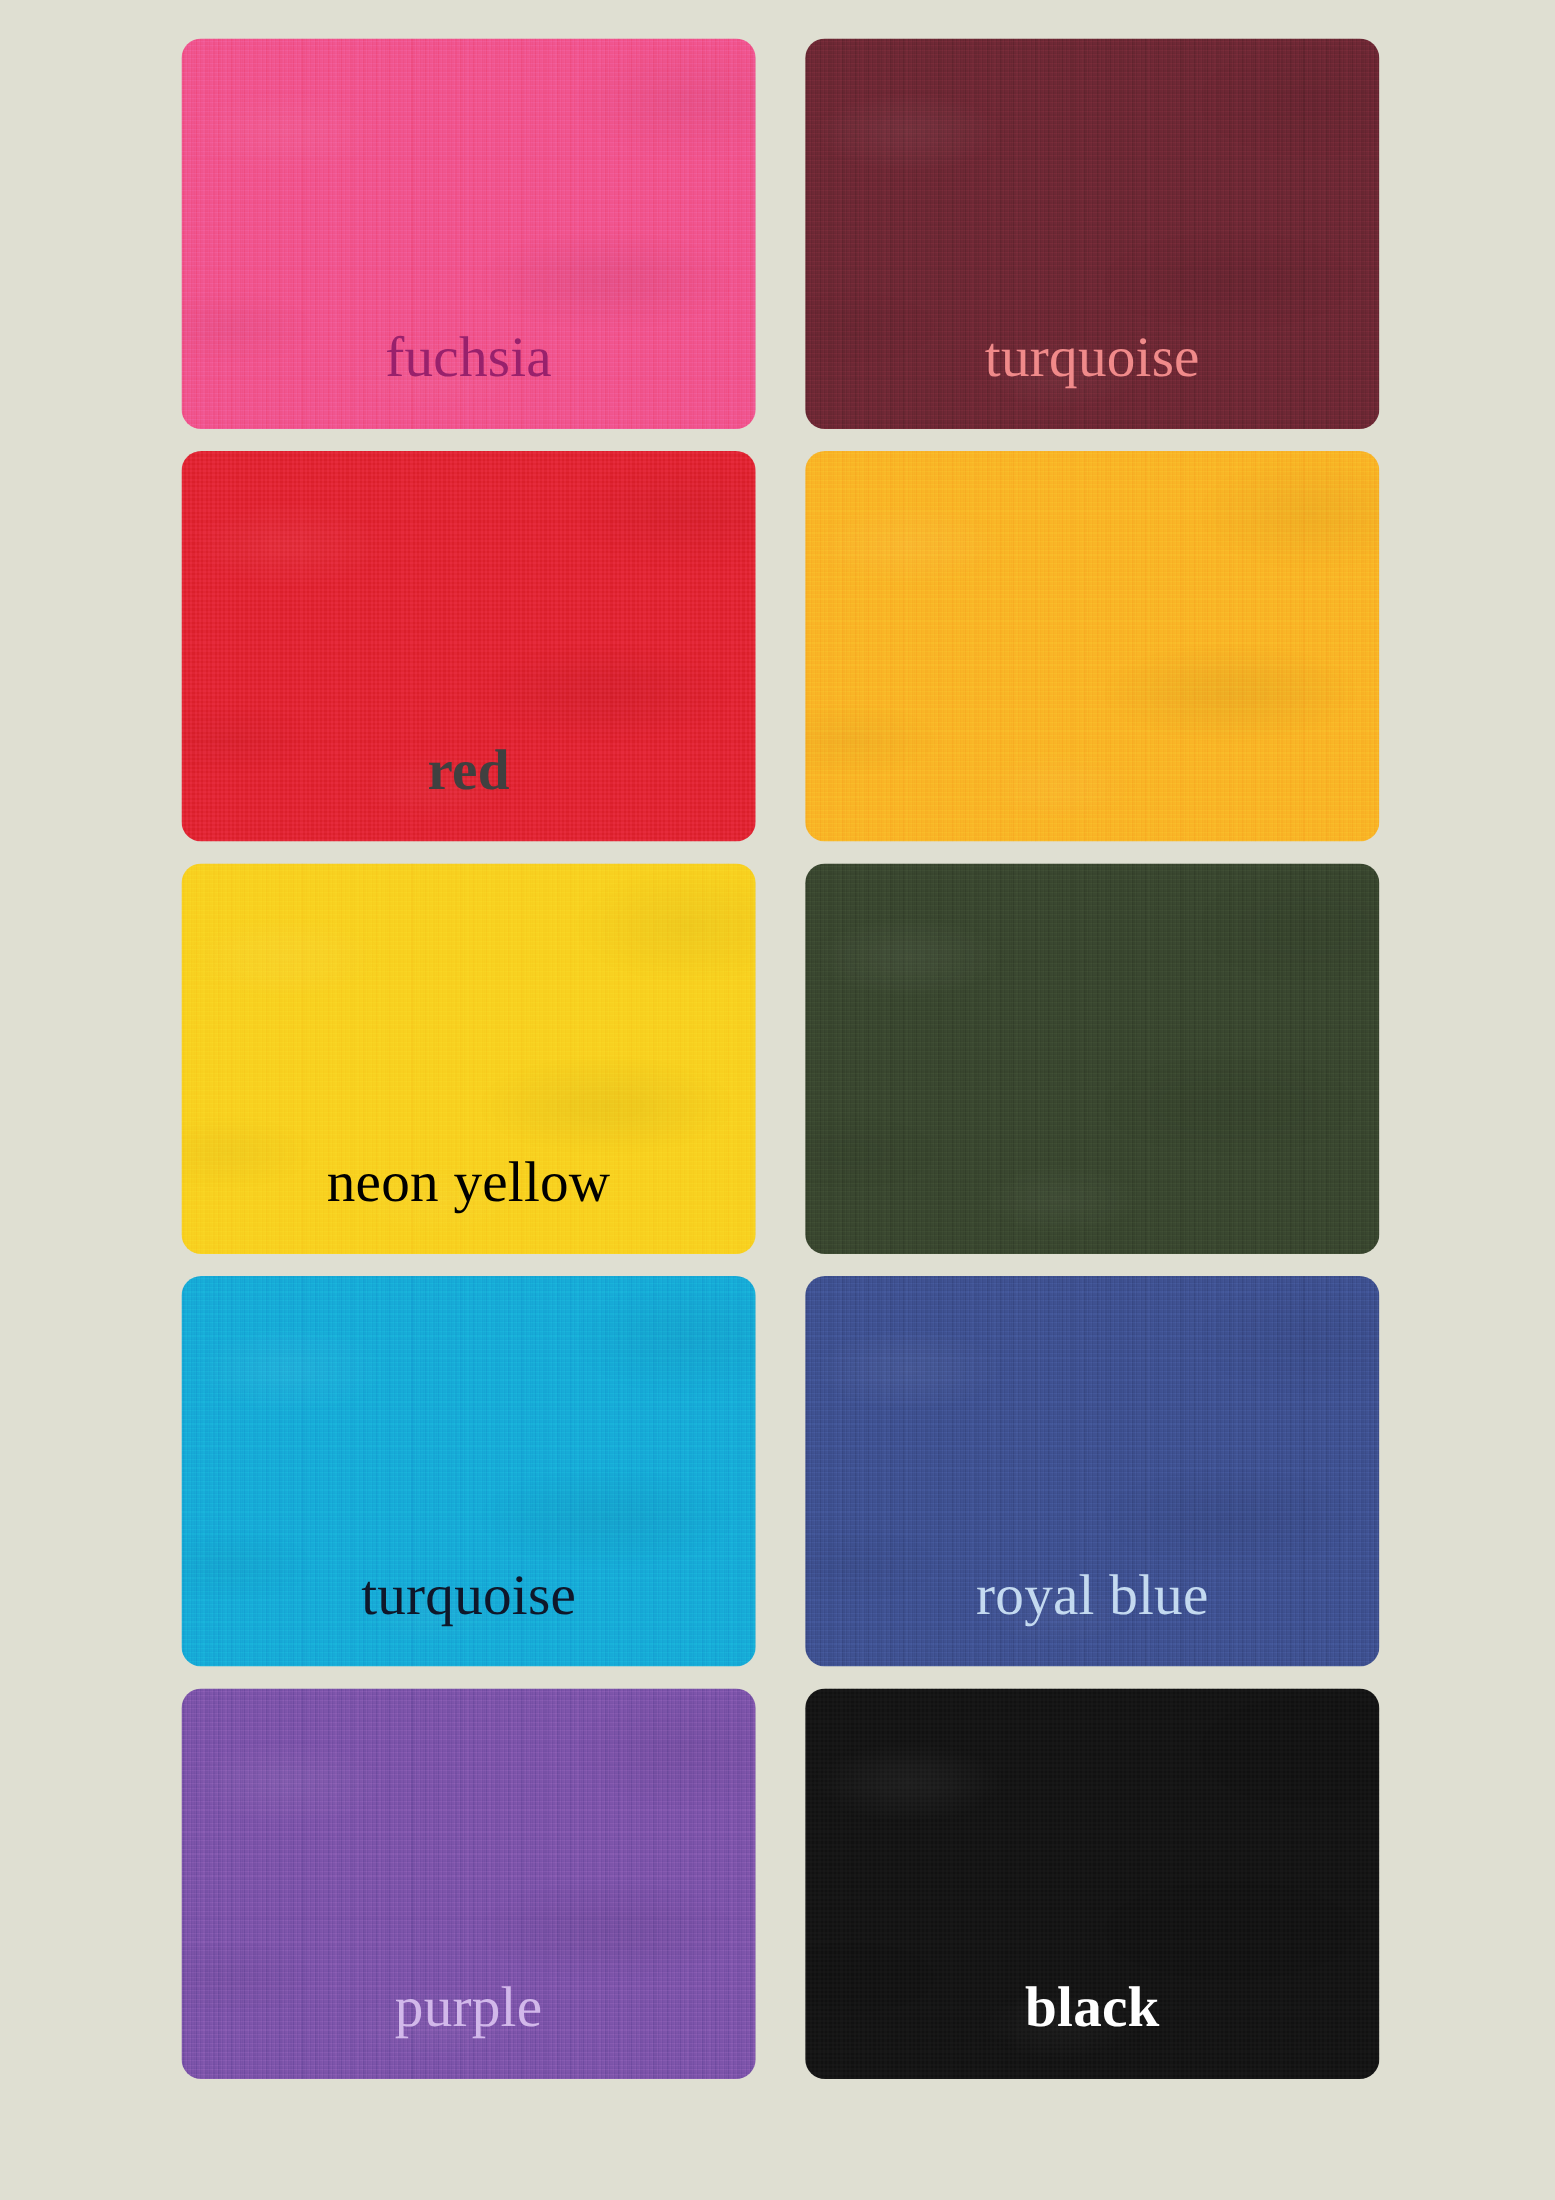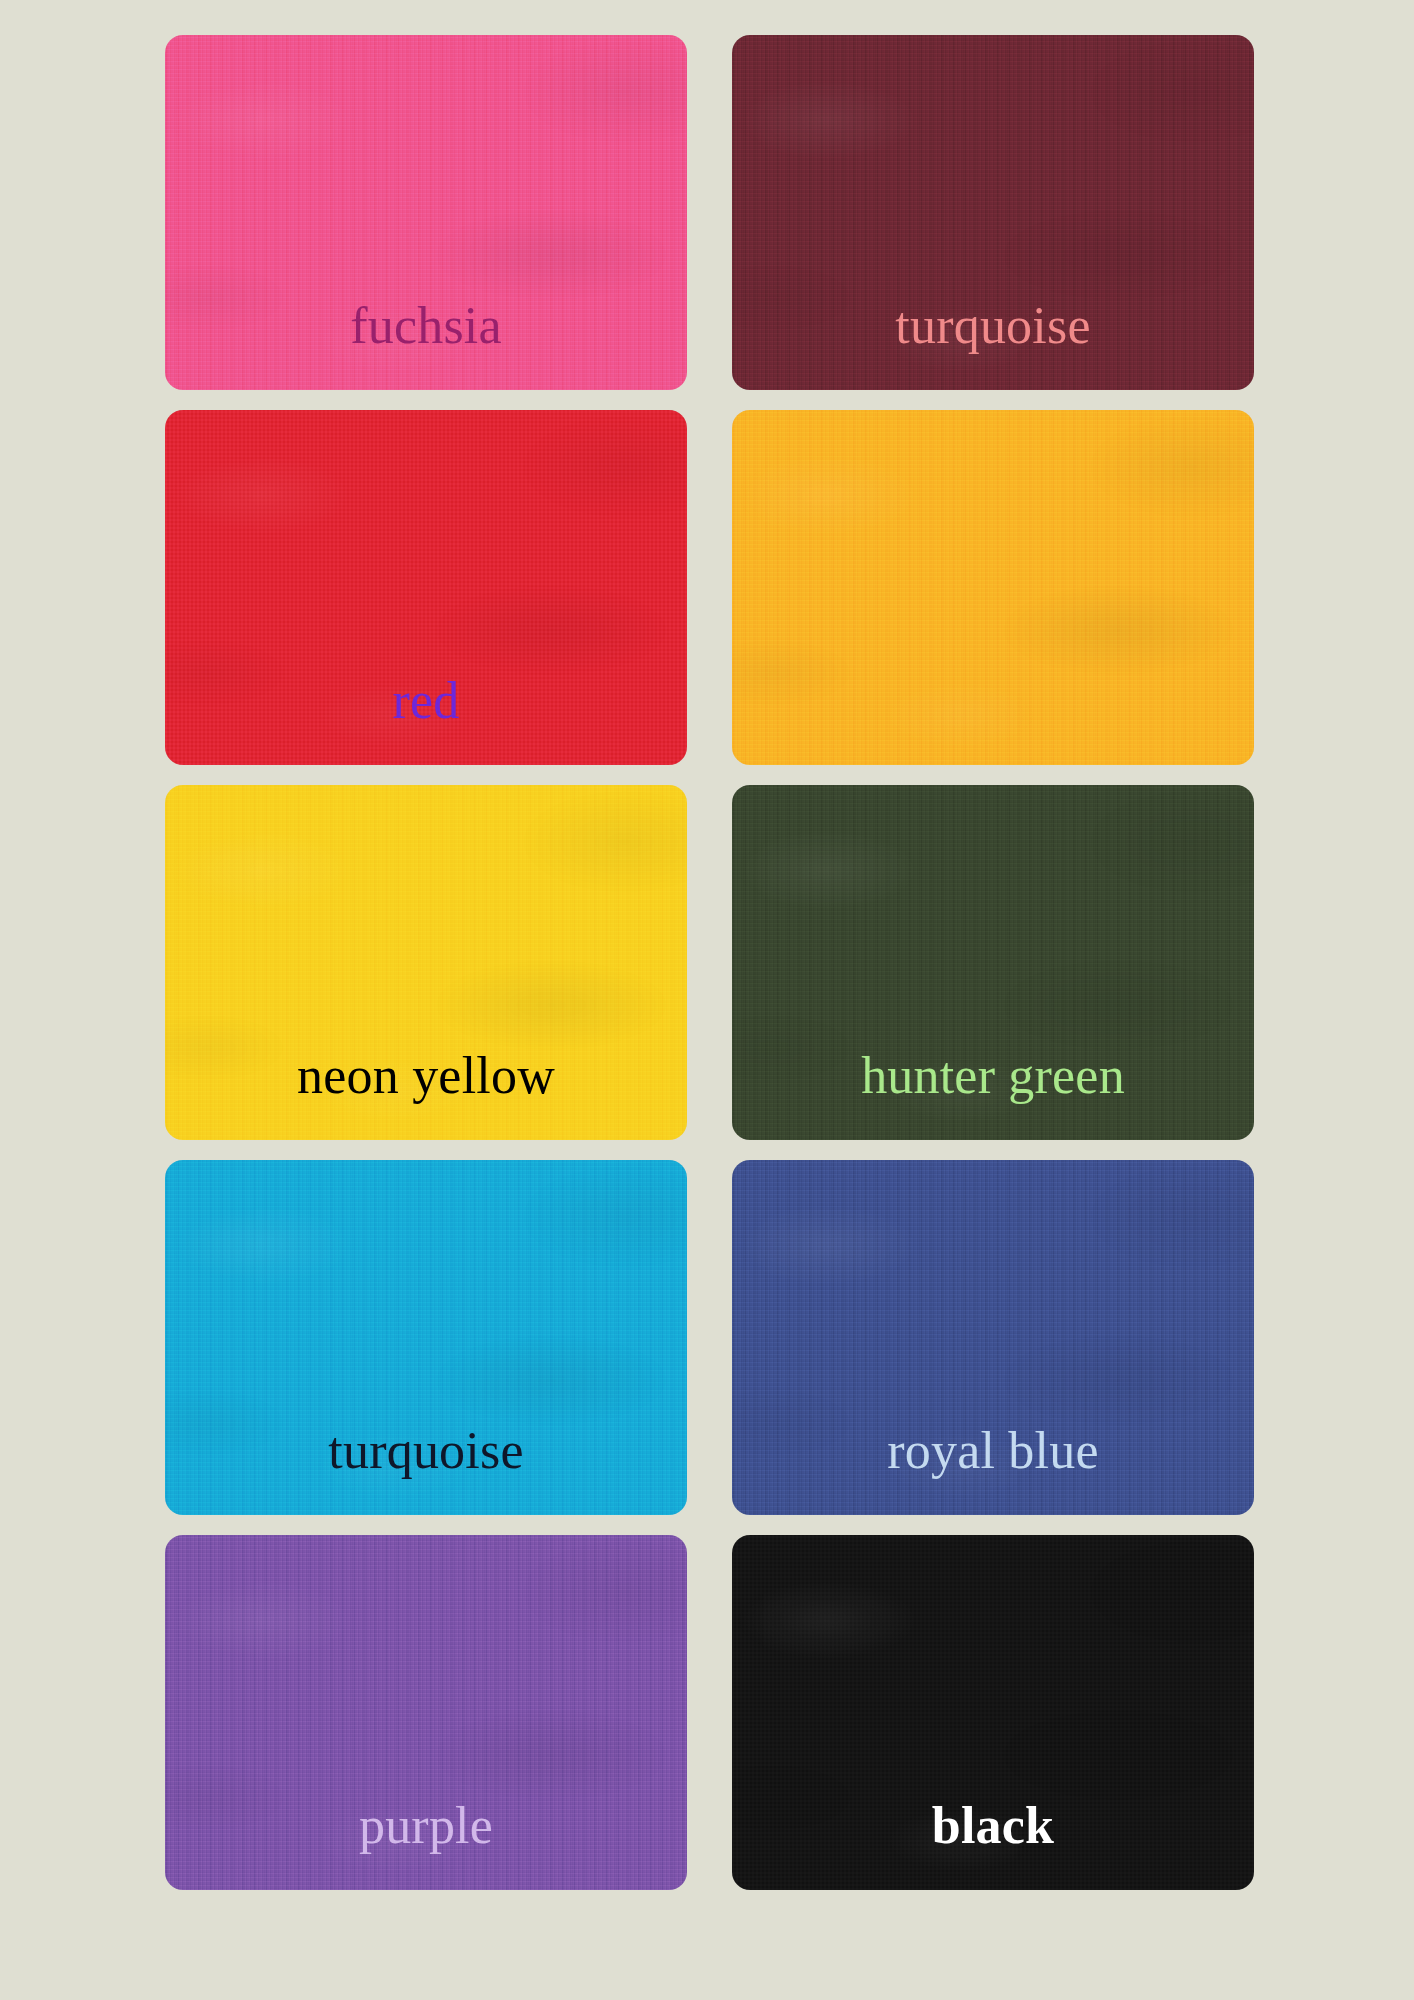--- a/index.html
+++ b/index.html
@@ -140,38 +140,37 @@
     <div class="swatch">
       <div class="swatch-fill" style="background: rgb(107, 39, 51);"></div>
       <div class="swatch-weave"></div>
       <div class="swatch-slub"></div>
       <div class="swatch-label" style="color: rgb(240, 138, 138);">turquoise</div>
     </div>
     <div class="swatch coarse">
       <div class="swatch-fill" style="background: rgb(224, 36, 50);"></div>
       <div class="swatch-weave"></div>
       <div class="swatch-slub"></div>
-      <div class="swatch-label" style="color: #6d28d9;">red</div>
+      <div class="swatch-label" style="color: #404040; font-weight: bold;">red</div>
     </div>
     <div class="swatch">
       <div class="swatch-fill" style="background: rgb(249, 179, 37);"></div>
       <div class="swatch-weave"></div>
       <div class="swatch-slub"></div>
     </div>
     <div class="swatch">
       <div class="swatch-fill" style="background: rgb(248, 208, 31);"></div>
       <div class="swatch-weave"></div>
       <div class="swatch-slub"></div>
       <div class="swatch-label" style="color: #000000;">neon yellow</div>
     </div>
     <div class="swatch">
       <div class="swatch-fill" style="background: rgb(56, 69, 46);"></div>
       <div class="swatch-weave"></div>
       <div class="swatch-slub"></div>
-      <div class="swatch-label" style="color: rgb(169, 232, 139);">hunter green</div>
     </div>
     <div class="swatch">
       <div class="swatch-fill" style="background: rgb(22, 169, 214);"></div>
       <div class="swatch-weave"></div>
       <div class="swatch-slub"></div>
       <div class="swatch-label" style="color: #0f172a;">turquoise</div>
     </div>
     <div class="swatch">
       <div class="swatch-fill" style="background: rgb(61, 79, 142);"></div>
       <div class="swatch-weave"></div>

